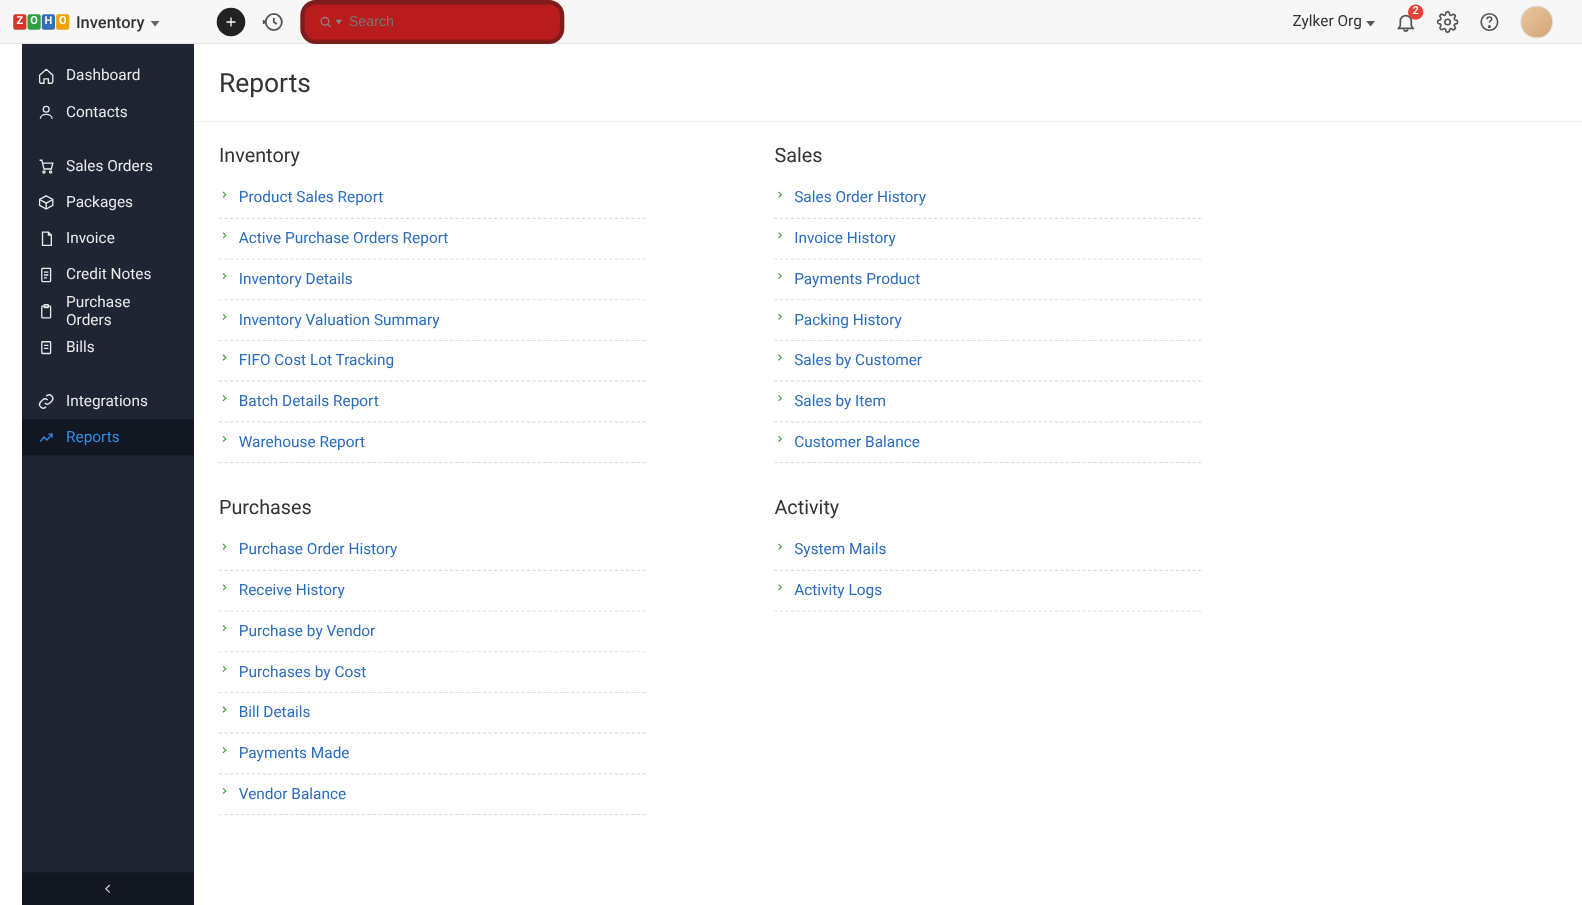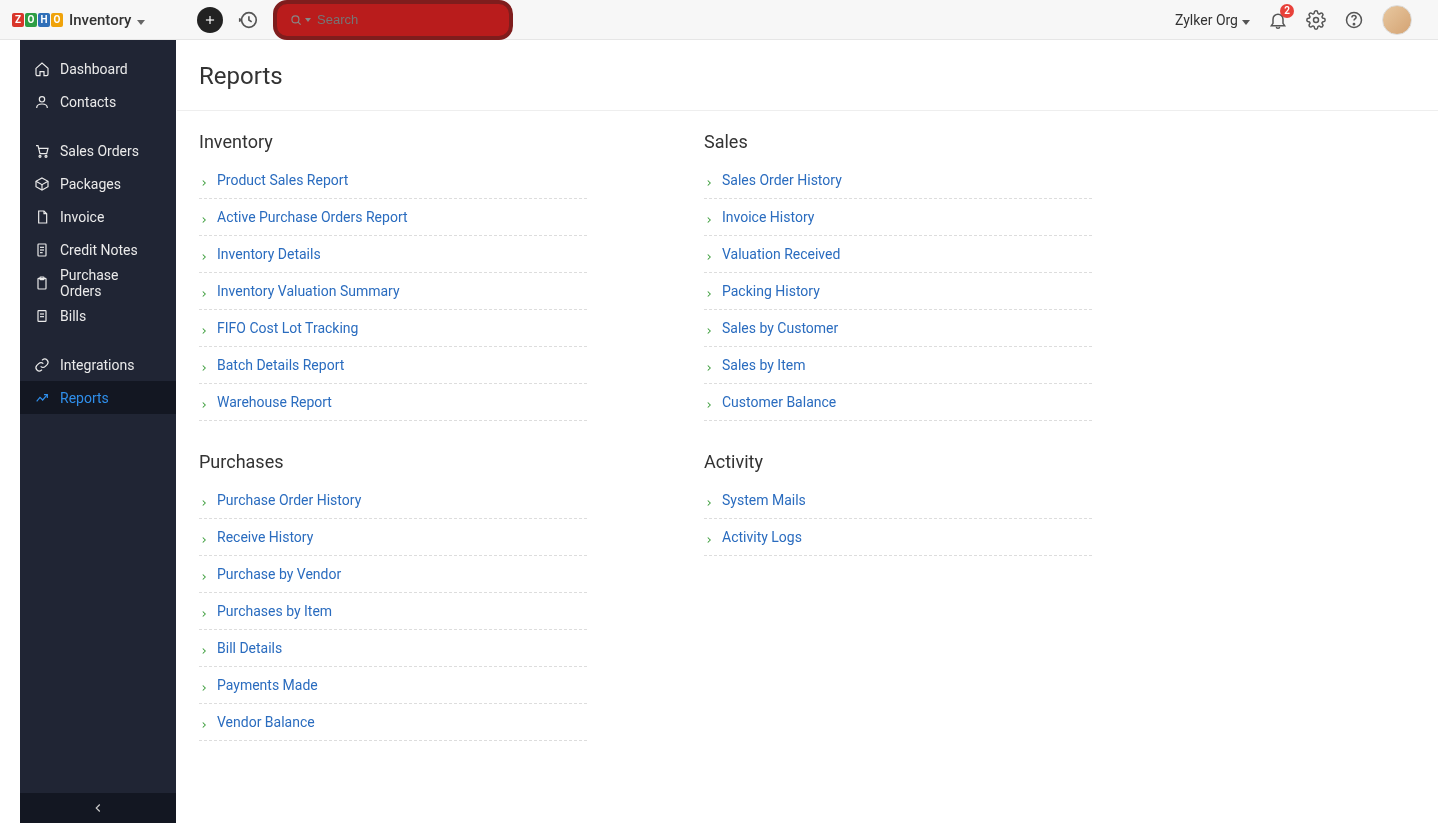--- a/index.html
+++ b/index.html
@@ -42,21 +42,21 @@
 
     
     .main { margin-left: 177px; margin-top: 40px; padding: 0; min-height: calc(100vh - 40px); background: #fff; }
     .page-header { padding: 22px 22px 20px; border-bottom: 1px solid #eee; }
     .page-title { font-size: 24px; font-weight: 400; color: #333; }
 
     .report-grid { display: flex; flex-wrap: wrap; padding: 20px 22px 40px; gap: 0; }
     .report-col { width: 505px; margin-bottom: 30px; }
     .report-col h2 { font-size: 18px; font-weight: 400; color: #333; margin-bottom: 16px; }
     .report-list { list-style: none; width: 388px; }
-    .report-list li { border-bottom: 1px dashed #ddd; padding: 10px 0; display: flex; align-items: flex-end; gap: 8px; cursor: pointer; }
+    .report-list li { border-bottom: 1px dashed #ddd; padding: 10px 0; display: flex; align-items: flex-start; gap: 8px; cursor: pointer; }
     .report-list li:first-child { padding-top: 4px; }
     .chev { color: #3a9d3a; font-size: 12px; display: inline-flex; width: 10px; }
     .report-link { color: #2b6cb0; color: #2663c0; font-size: 14px; }
     .report-link { color: #2a6cbf; }
 
     
     .caret-down { display:inline-block; width:0; height:0; border-left:4px solid transparent; border-right:4px solid transparent; border-top:5px solid currentColor; }
   </style>
 </head>
 <body>
@@ -319,21 +319,21 @@
               </svg>
             </span>
             <span class="report-link">Invoice History</span>
           </li>
           <li>
             <span class="chev">
               <svg viewBox="0 0 24 24" width="10" height="10" fill="none" stroke="#3a9d3a" stroke-width="2.5">
                 <polyline points="9 6 15 12 9 18"></polyline>
               </svg>
             </span>
-            <span class="report-link">Valuation Received</span>
+            <span class="report-link">Payments Product</span>
           </li>
           <li>
             <span class="chev">
               <svg viewBox="0 0 24 24" width="10" height="10" fill="none" stroke="#3a9d3a" stroke-width="2.5">
                 <polyline points="9 6 15 12 9 18"></polyline>
               </svg>
             </span>
             <span class="report-link">Packing History</span>
           </li>
           <li>
@@ -388,21 +388,21 @@
               </svg>
             </span>
             <span class="report-link">Purchase by Vendor</span>
           </li>
           <li>
             <span class="chev">
               <svg viewBox="0 0 24 24" width="10" height="10" fill="none" stroke="#3a9d3a" stroke-width="2.5">
                 <polyline points="9 6 15 12 9 18"></polyline>
               </svg>
             </span>
-            <span class="report-link">Purchases by Item</span>
+            <span class="report-link">Purchases by Cost</span>
           </li>
           <li>
             <span class="chev">
               <svg viewBox="0 0 24 24" width="10" height="10" fill="none" stroke="#3a9d3a" stroke-width="2.5">
                 <polyline points="9 6 15 12 9 18"></polyline>
               </svg>
             </span>
             <span class="report-link">Bill Details</span>
           </li>
           <li>

